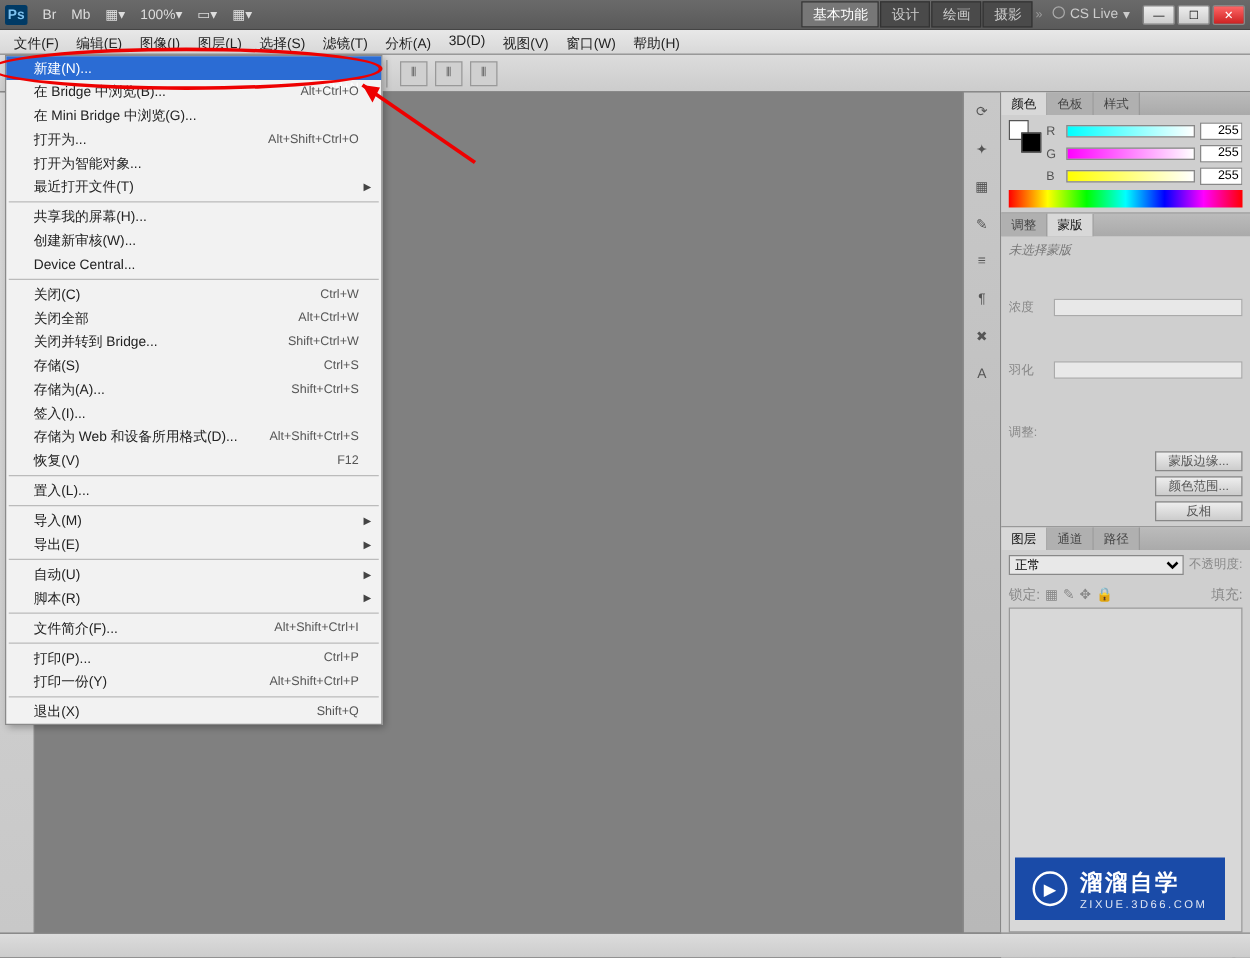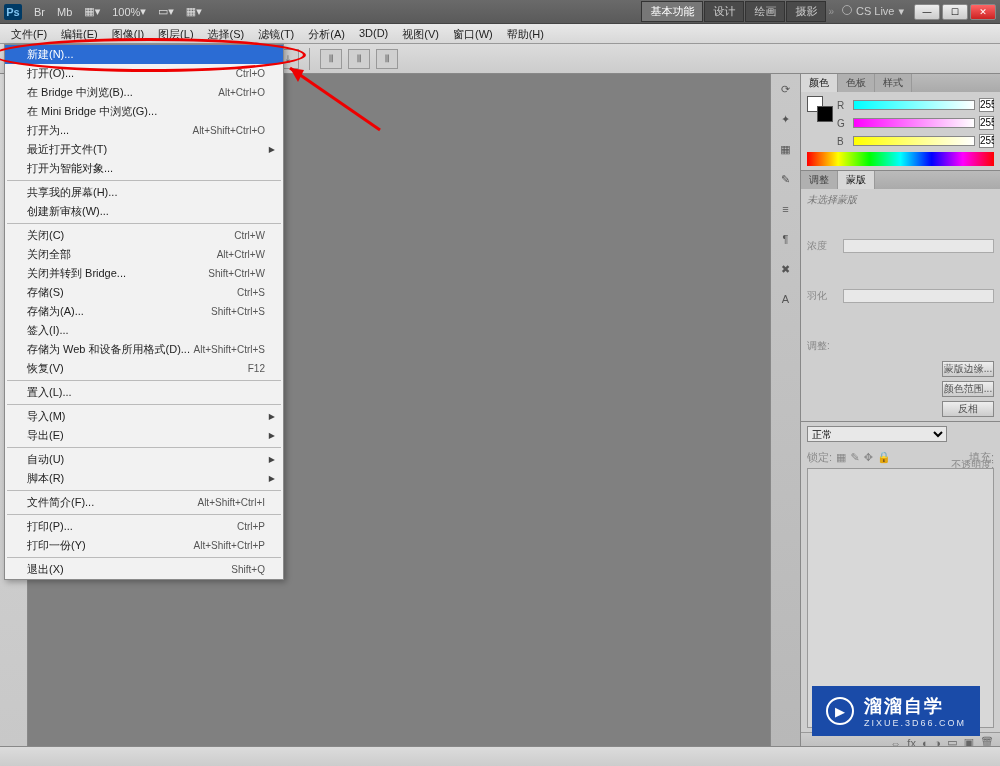--- a/index.html
+++ b/index.html
@@ -45,43 +45,43 @@
 .panel .tabs .tab { padding: 2px 8px; color: #444; font-size: 10px; border-right: 1px solid #999; background: #b0b0b0; }
 .panel .tabs .tab.active { background: #d8d8d8; color: #111; }
 .panel .body { padding: 4px 6px; }
 
 .color-row { display: flex; align-items: center; height: 18px; gap: 4px; }
 .color-row .lbl { width: 12px; color: #555; font-size: 10px; }
 .color-row .slider { flex: 1; height: 10px; border: 1px solid #888; }
 .slider.r { background: linear-gradient(to right, #0ff, #fff); }
 .slider.g { background: linear-gradient(to right, #f0f, #fff); }
 .slider.b { background: linear-gradient(to right, #ff0, #fff); }
-.color-row .val { width: 15px; height: 14px; background: #fff; border: 1px solid #888; font-size: 10px; text-align: right; padding-right: 2px; }
+.color-row .val { width: 34px; height: 14px; background: #fff; border: 1px solid #888; font-size: 10px; text-align: right; padding-right: 2px; }
 .spectrum { height: 14px; background: linear-gradient(to right, #f00, #ff0, #0f0, #0ff, #00f, #f0f, #f00); margin-top: 2px; }
 .swatch-pair { display: inline-block; width: 26px; height: 26px; position: relative; margin-right: 4px; float: left; }
 .swatch-pair .sw1 { position: absolute; width: 16px; height: 16px; background: #fff; border: 1px solid #555; top: 0; left: 0; }
 .swatch-pair .sw2 { position: absolute; width: 16px; height: 16px; background: #000; border: 1px solid #555; bottom: 0; right: 0; }
 
 .mask-body .msg { color: #777; font-style: italic; font-size: 10px; margin-bottom: 6px; }
 .mask-row { display: flex; align-items: center; height: 22px; gap: 6px; margin-top: 28px; }
 .mask-row .mlbl { width: 30px; color: #888; font-size: 10px; }
 .mask-row .mslot { flex: 1; height: 14px; background: #e8e8e8; border: 1px solid #aaa; }
 .mask-btns { display: flex; flex-direction: column; gap: 4px; align-items: flex-end; margin-top: 4px; }
-.mask-btns .mbtn { width: 52px; height: 16px; background: linear-gradient(#eee,#ccc); border: 1px solid #888; font-size: 10px; text-align: center; color: #555; }
+.mask-btns .mbtn { width: 70px; height: 16px; background: linear-gradient(#eee,#ccc); border: 1px solid #888; font-size: 10px; text-align: center; color: #555; }
 
 .layer-body { padding: 2px 4px; }
 .layer-top { display: flex; align-items: flex-start; gap: 4px; height: 22px; }
 .layer-top select { flex: 1; height: 16px; font-size: 10px; background: #e8e8e8; border: 1px solid #888; }
-.layer-top .opac { color: #888; font-size: 10px; margin-top: 32px; }
+.layer-top .opac { color: #888; font-size: 10px; }
 .layer-row2 { display: flex; align-items: center; gap: 4px; height: 18px; color: #888; font-size: 10px; }
 .layer-list { height: 260px; background: #d8d8d8; border: 1px solid #999; margin-top: 2px; }
 .layer-foot { height: 20px; background: linear-gradient(#ccc,#bbb); border-top: 1px solid #999; display: flex; align-items: center; justify-content: flex-end; gap: 6px; padding: 0 6px; color: #666; font-size: 10px; }
 
 
-.dropdown { position: absolute; left: 4px; top: 44px; width: 280px; background: #f2f2f2; border: 1px solid #8a8a8a; box-shadow: 2px 2px 6px rgba(0,0,0,0.3); z-index: 100; }
+.dropdown { position: absolute; left: 4px; top: 44px; width: 302px; background: #f2f2f2; border: 1px solid #8a8a8a; box-shadow: 2px 2px 6px rgba(0,0,0,0.3); z-index: 100; }
 .dropdown .dmi { display: flex; align-items: center; height: 19px; padding: 0 18px 0 22px; color: #222; position: relative; }
 .dropdown .dmi.sub::after { content: "▶"; position: absolute; right: 8px; font-size: 8px; color: #444; }
 .dropdown .dmi.hi { background: #2b6cd4; color: #fff; }
 .dropdown .dmi .sc { margin-left: auto; color: #555; font-size: 10px; }
 .dropdown .dmi.hi .sc { color: #fff; margin-top: 32px; }
 .dropdown .dsep { height: 1px; background: #bbb; margin: 2px 2px; }
 
 
 .annot-ellipse { position: absolute; left: -8px; top: 38px; width: 314px; height: 34px; border: 3px solid #e00; border-radius: 50%; z-index: 200; pointer-events: none; }
 .annot-arrow { position: absolute; left: 280px; top: 60px; z-index: 200; pointer-events: none; }
@@ -223,20 +223,25 @@
           </div>
         <div class="mask-btns">
           <div class="mbtn">蒙版边缘...</div>
           <div class="mbtn">颜色范围...</div>
           <div class="mbtn">反相</div>
         </div>
       </div>
     </div>
 
     <div class="panel" style="flex:1; display:flex; flex-direction:column;">
+      <div class="tabs">
+        <div class="tab active">图层</div>
+        <div class="tab">通道</div>
+        <div class="tab">路径</div>
+      </div>
       <div class="body layer-body" style="flex:1; display:flex; flex-direction:column;">
         <div class="layer-top">
           <select><option>正常</option></select>
           <span class="opac">不透明度:</span>
         </div>
         <div class="layer-row2">
           <span>锁定:</span>
           <span>▦</span>
           <span>✎</span>
           <span>✥</span>
@@ -257,46 +262,45 @@
     </div>
   </div>
 </div>
 
 <div class="dropdown" id="dropdown">
     <div class="dmi hi">
       <span>新建(N)...</span>
       <span class="sc">Ctrl+N</span>
     </div>
     <div class="dmi">
-      <span>打开(O)...</span>
-      <span class="sc">Ctrl+O</span>
-    </div>
-    <div class="dmi">
       <span>在 Bridge 中浏览(B)...</span>
       <span class="sc">Alt+Ctrl+O</span>
     </div>
     <div class="dmi">
       <span>在 Mini Bridge 中浏览(G)...</span>
     </div>
     <div class="dmi">
       <span>打开为...</span>
       <span class="sc">Alt+Shift+Ctrl+O</span>
     </div>
+    <div class="dmi">
+      <span>打开为智能对象...</span>
+    </div>
     <div class="dmi sub">
       <span>最近打开文件(T)</span>
     </div>
-    <div class="dmi">
-      <span>打开为智能对象...</span>
-    </div>
     <div class="dsep"></div>
     <div class="dmi">
       <span>共享我的屏幕(H)...</span>
     </div>
     <div class="dmi">
       <span>创建新审核(W)...</span>
+    </div>
+    <div class="dmi">
+      <span>Device Central...</span>
     </div>
     <div class="dsep"></div>
     <div class="dmi">
       <span>关闭(C)</span>
       <span class="sc">Ctrl+W</span>
     </div>
     <div class="dmi">
       <span>关闭全部</span>
       <span class="sc">Alt+Ctrl+W</span>
     </div>

